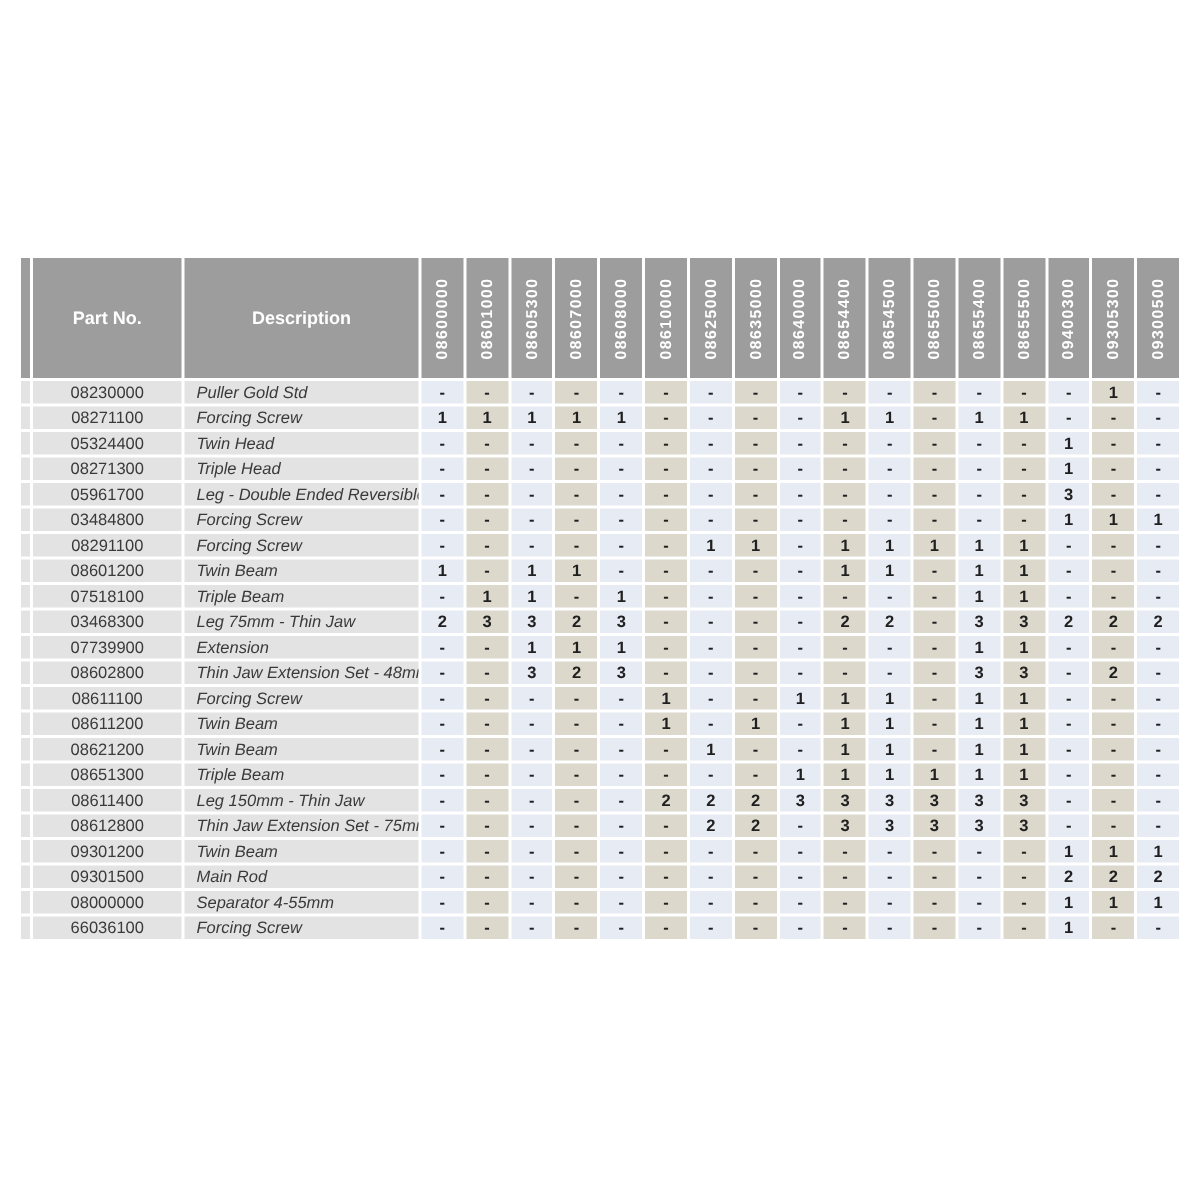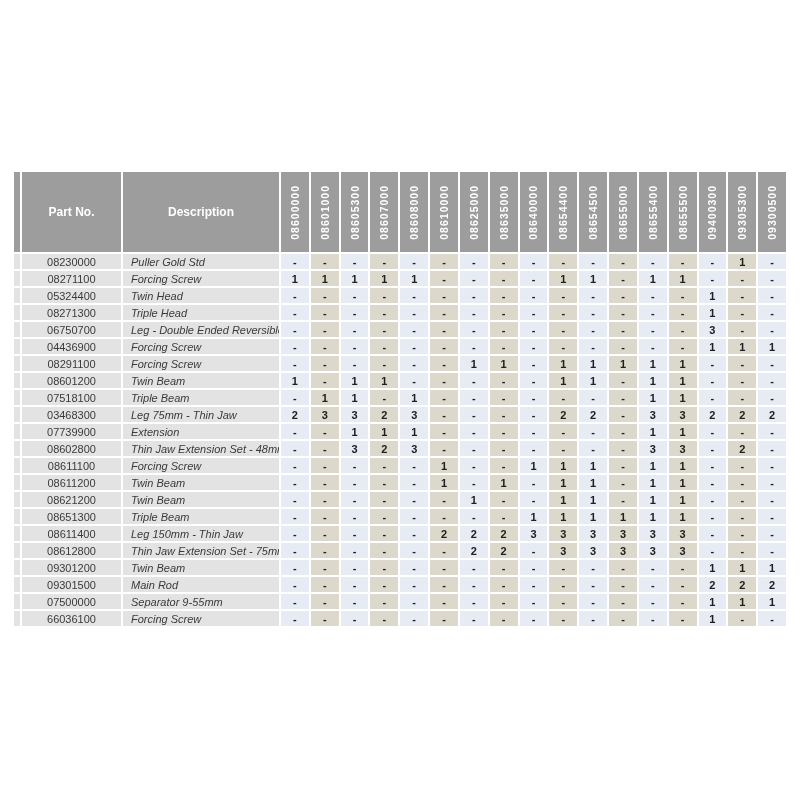--- a/index.html
+++ b/index.html
@@ -217,41 +217,41 @@
       <div class="val col-odd">-</div>
       <div class="val col-even">-</div>
       <div class="val col-odd">-</div>
       <div class="val col-even">-</div>
       <div class="val col-odd">-</div>
       <div class="val col-even">-</div>
       <div class="val col-odd">1</div>
       <div class="val col-even">-</div>
       <div class="val col-odd">-</div>
       <div class="spacer-b"></div>
-      <div class="lbl part">06750700</div>
+      <div class="lbl part">05961700</div>
       <div class="lbl desc">Leg - Double Ended Reversible</div>
       <div class="val col-odd">-</div>
       <div class="val col-even">-</div>
       <div class="val col-odd">-</div>
       <div class="val col-even">-</div>
       <div class="val col-odd">-</div>
       <div class="val col-even">-</div>
       <div class="val col-odd">-</div>
       <div class="val col-even">-</div>
       <div class="val col-odd">-</div>
       <div class="val col-even">-</div>
       <div class="val col-odd">-</div>
       <div class="val col-even">-</div>
       <div class="val col-odd">-</div>
       <div class="val col-even">-</div>
       <div class="val col-odd">3</div>
       <div class="val col-even">-</div>
       <div class="val col-odd">-</div>
       <div class="spacer-b"></div>
-      <div class="lbl part">04436900</div>
+      <div class="lbl part">03484800</div>
       <div class="lbl desc">Forcing Screw</div>
       <div class="val col-odd">-</div>
       <div class="val col-even">-</div>
       <div class="val col-odd">-</div>
       <div class="val col-even">-</div>
       <div class="val col-odd">-</div>
       <div class="val col-even">-</div>
       <div class="val col-odd">-</div>
       <div class="val col-even">-</div>
       <div class="val col-odd">-</div>
@@ -537,22 +537,22 @@
       <div class="val col-odd">-</div>
       <div class="val col-even">-</div>
       <div class="val col-odd">-</div>
       <div class="val col-even">-</div>
       <div class="val col-odd">-</div>
       <div class="val col-even">-</div>
       <div class="val col-odd">2</div>
       <div class="val col-even">2</div>
       <div class="val col-odd">2</div>
       <div class="spacer-b"></div>
-      <div class="lbl part">07500000</div>
-      <div class="lbl desc">Separator 9-55mm</div>
+      <div class="lbl part">08000000</div>
+      <div class="lbl desc">Separator 4-55mm</div>
       <div class="val col-odd">-</div>
       <div class="val col-even">-</div>
       <div class="val col-odd">-</div>
       <div class="val col-even">-</div>
       <div class="val col-odd">-</div>
       <div class="val col-even">-</div>
       <div class="val col-odd">-</div>
       <div class="val col-even">-</div>
       <div class="val col-odd">-</div>
       <div class="val col-even">-</div>

